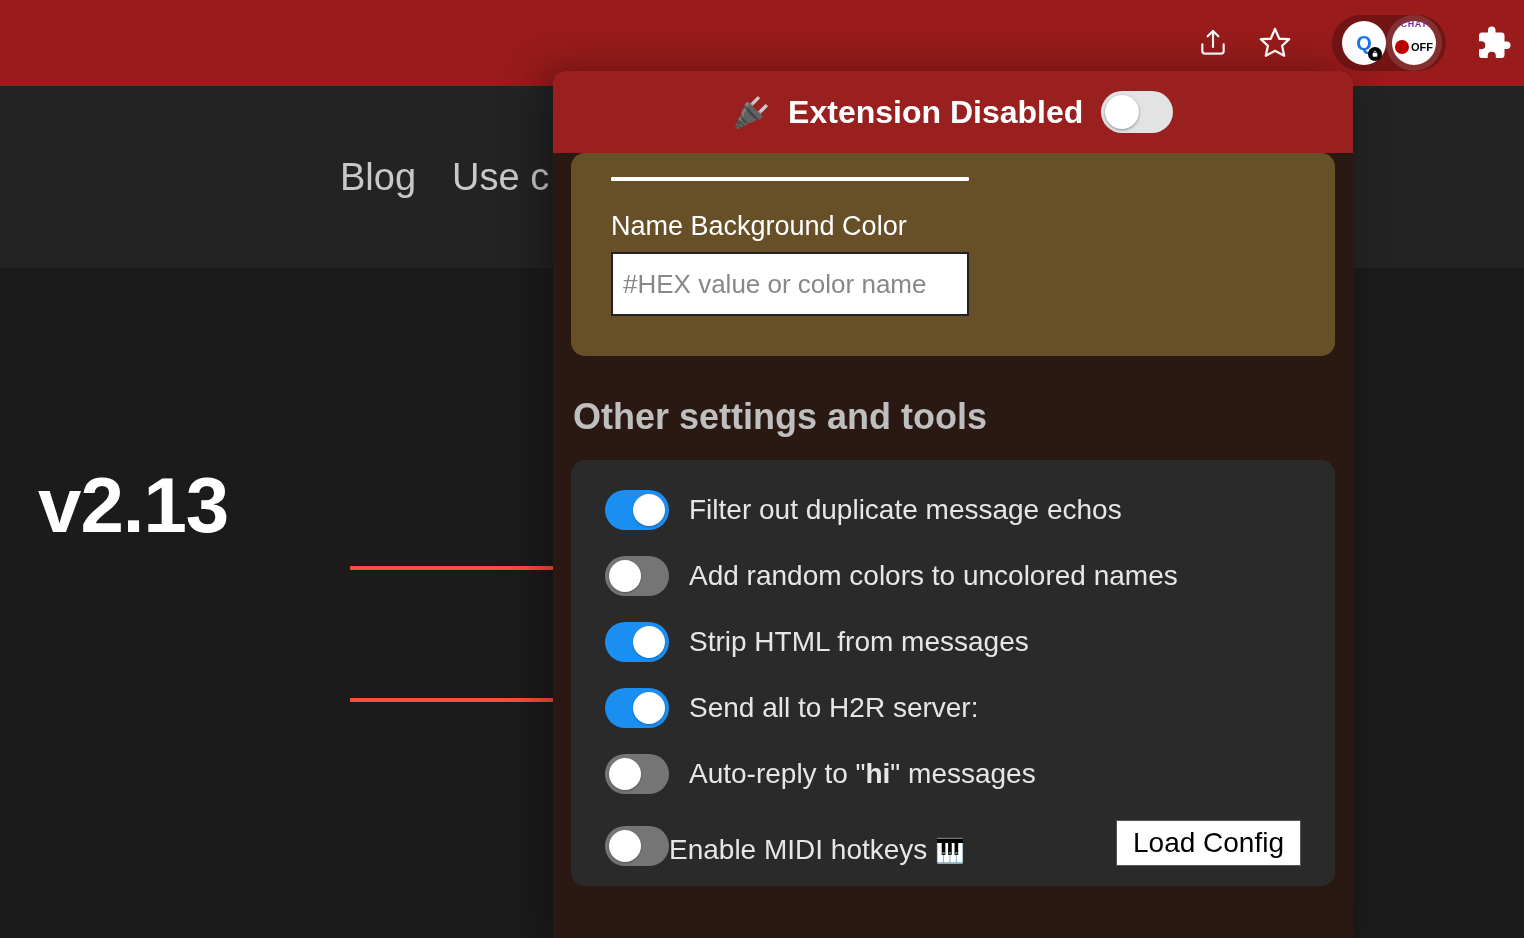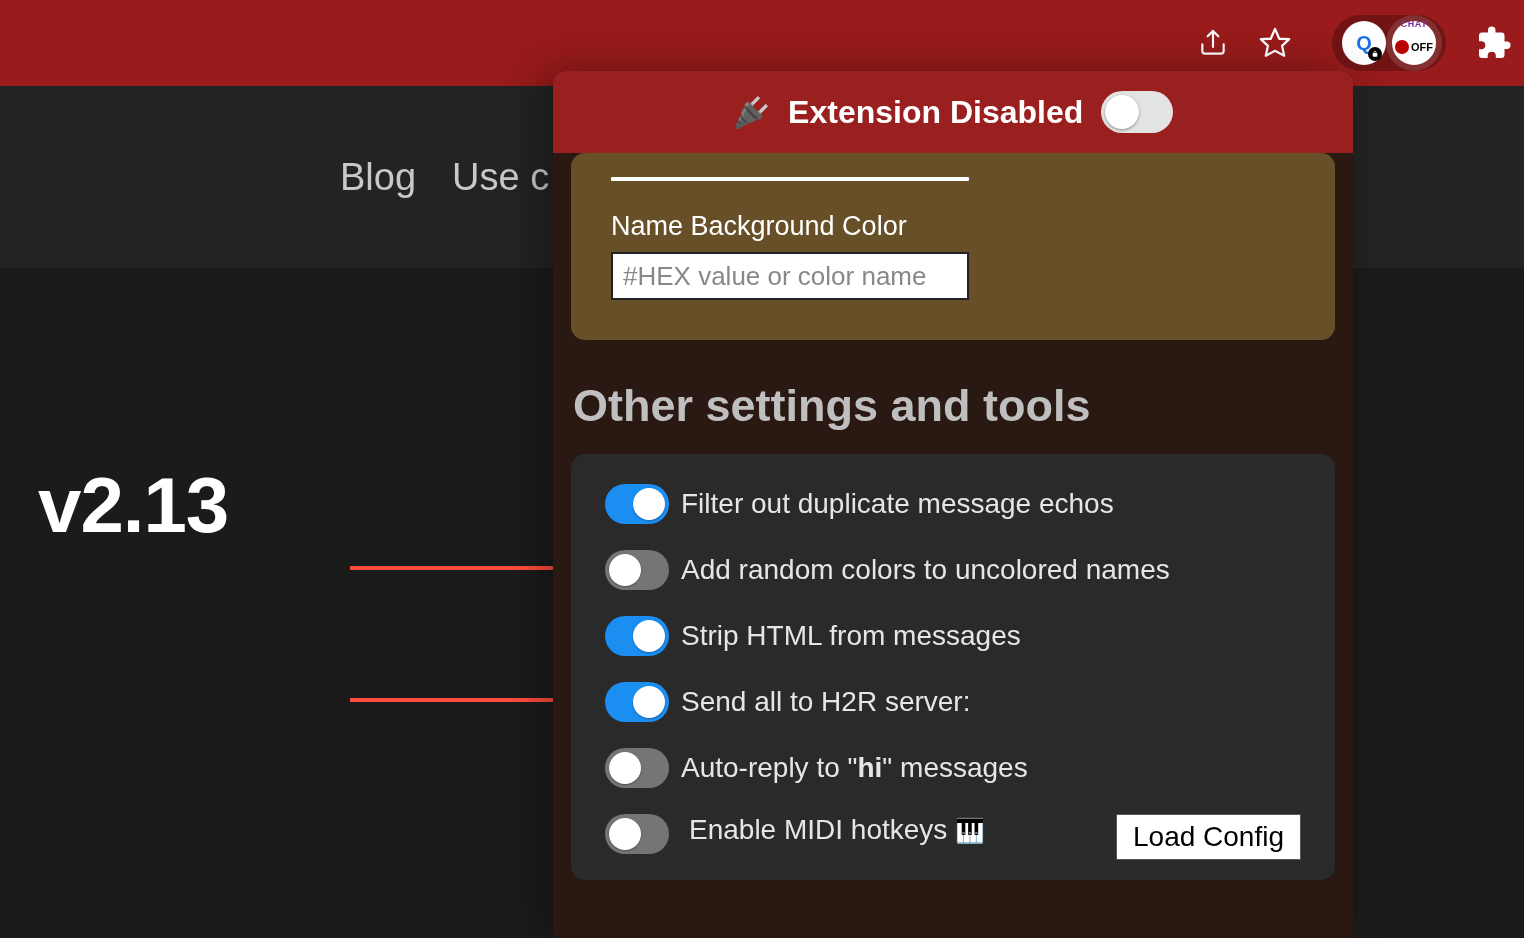--- a/index.html
+++ b/index.html
@@ -154,65 +154,65 @@
     border-radius:14px;
     padding:24px 40px 40px 40px;
     margin-bottom:40px;
   }
   .brown-card .divider {
     height:4px;background:#fff;width:358px;margin-bottom:30px;border-radius:1px;
   }
   .field-label { color:#fff; font-size:27px; margin-bottom:10px; font-weight:400;}
   .text-input {
     width:358px;
-    height:48px;
+    height:64px;
     background:#fff;
     border:2px solid #222;
     font-size:26px;
     color:#888;
     padding:4px 10px;
     font-family:inherit;
   }
   .text-input::placeholder { color:#888; }
 
   .section-title {
     color:#bfbfbf;
-    font-size:45px;
+    font-size:36px;
     font-weight:700;
     margin:20px 0 22px 2px;
   }
   .dark-card {
     background:#2a2a2a;
     border-radius:14px;
     padding:30px 34px 20px 34px;
     display:flex;
     flex-direction:column;
     gap:26px;
   }
-  .opt-row { display:flex; align-items:center; gap:12px; flex-wrap:wrap; }
+  .opt-row { display:flex; align-items:center; gap:20px; flex-wrap:wrap; }
   .opt-label { font-size:28px; color:#e6e6e6; }
 
   .toggle {
     width:64px;height:40px;border-radius:22px;background:#757575;position:relative;flex:0 0 auto;
   }
   .toggle .knob {
     position:absolute; top:4px; left:4px;
     width:32px;height:32px;border-radius:50%;background:#fff;
     box-shadow:0 1px 2px rgba(0,0,0,0.3);
   }
   .toggle.on { background:#1b8ef2; }
   .toggle.on .knob { left:auto; right:4px; }
 
   .h2r-block { display:flex; flex-direction:column; gap:10px; }
   .h2r-input {
     width:316px;height:42px;background:#fff;border:2px solid #222;
     font-size:27px;color:#000;padding:2px 8px;font-family:inherit;
   }
 
-  .midi-row { display:flex; align-items:flex-start; gap:20px; }
+  .midi-row { display:flex; align-items:flex-end; }
   .load-btn {
     margin-left:auto;
     background:#fff;
     border:1px solid #555;
     font-size:28px;
     padding:6px 16px;
     color:#000;
     font-family:inherit;
     cursor:pointer;
   }

